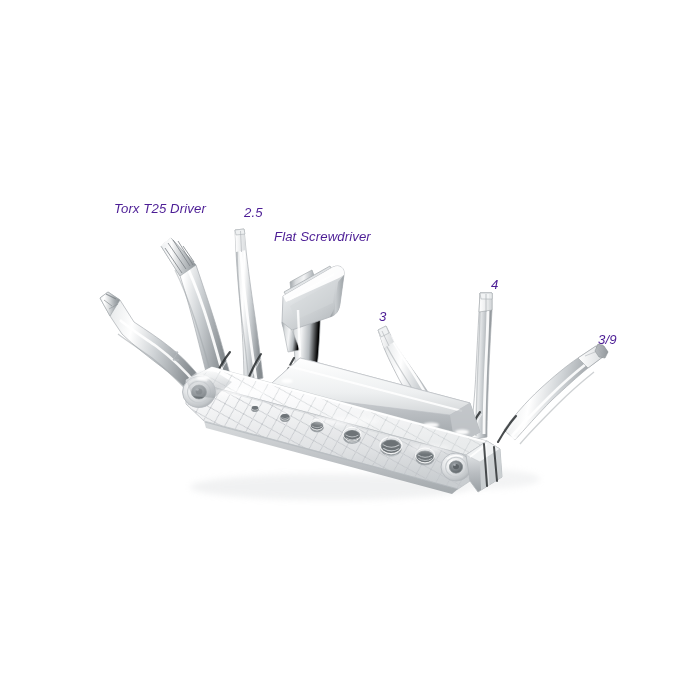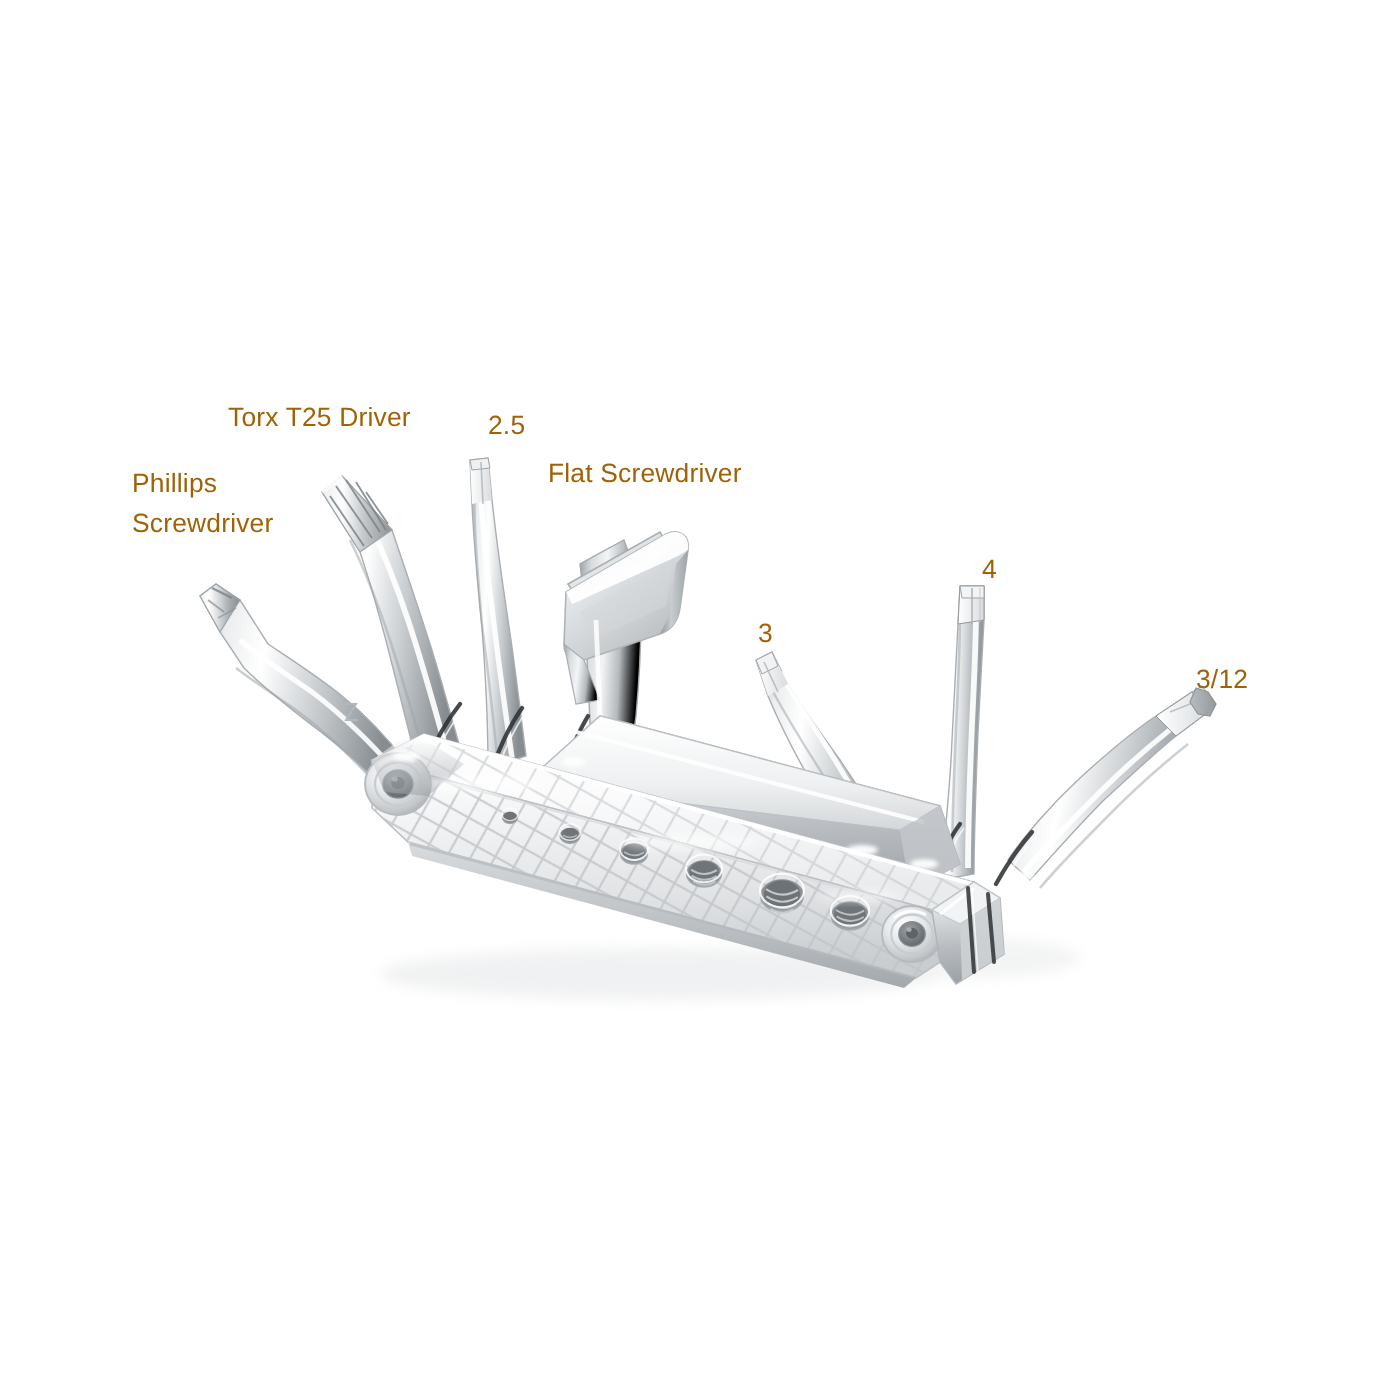--- a/index.html
+++ b/index.html
@@ -16,26 +16,27 @@
     height: 700px;
     background: #ffffff;
     overflow: hidden;
   }
   #artboard {
     position: absolute;
     inset: 0;
   }
   .label {
     position: absolute;
-    color: #a16207;
+    color: #4c1d95;
     font-family: "Liberation Sans", sans-serif;
     font-size: 13.2px;
     line-height: 20px;
     white-space: pre;
     letter-spacing: 0.1px;
+    font-style: italic;
     -webkit-font-smoothing: antialiased;
   }
   .label.multi { white-space: pre-line; }
   svg { display: block; }
 </style>
 </head>
 <body>
 
 <div id="stage">
 
@@ -537,28 +538,26 @@
     <g opacity="0.95">
       <ellipse cx="203" cy="378" rx="7" ry="2.4" fill="#ffffff" filter="url(#tinyBlur)"></ellipse>
       <ellipse cx="287" cy="381" rx="6" ry="2.2" fill="#ffffff" filter="url(#tinyBlur)"></ellipse>
       <ellipse cx="431" cy="425" rx="8" ry="2.6" fill="#ffffff" filter="url(#tinyBlur)"></ellipse>
       <ellipse cx="462" cy="432" rx="7" ry="2.4" fill="#ffffff" filter="url(#tinyBlur)"></ellipse>
       <ellipse cx="510" cy="438" rx="7" ry="2.4" fill="#ffffff" filter="url(#tinyBlur)"></ellipse>
     </g>
 
   </svg>
 
-  <div class="label multi" style="left:66px; top:232px;">Phillips
-Screwdriver</div>
 
   <div class="label" style="left:114px; top:199px;">Torx T25 Driver</div>
 
   <div class="label" style="left:244px; top:203px;">2.5</div>
 
   <div class="label" style="left:274px; top:227px;">Flat Screwdriver</div>
 
   <div class="label" style="left:379px; top:307px;">3</div>
 
   <div class="label" style="left:491px; top:275px;">4</div>
 
-  <div class="label" style="left:598px; top:330px;">3/12</div>
+  <div class="label" style="left:598px; top:330px;">3/9</div>
 
 </div>
 
 </body></html>

